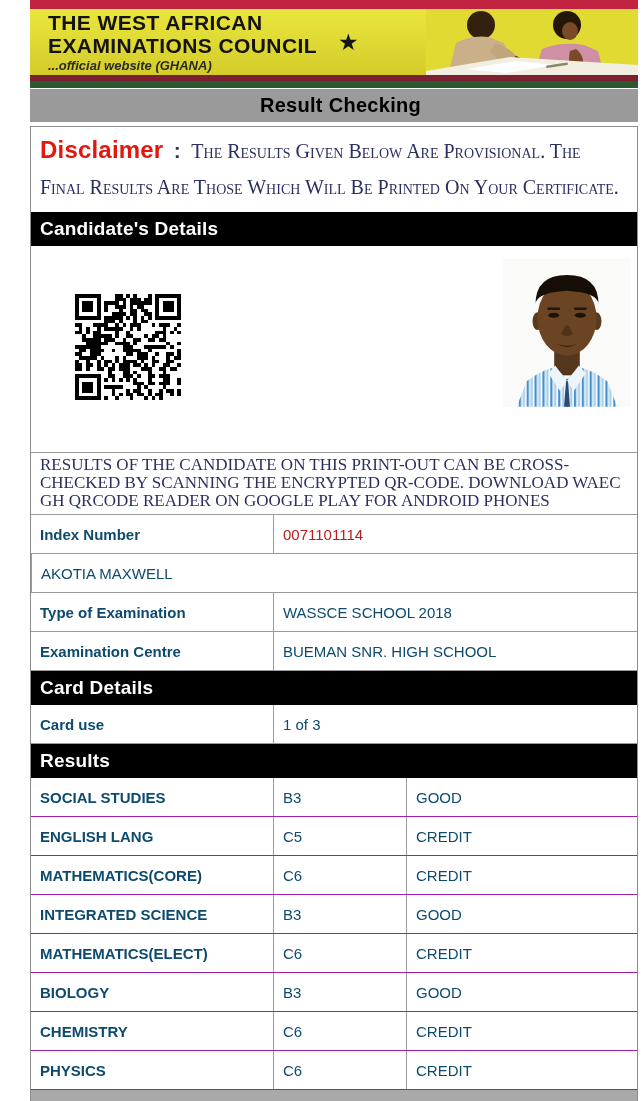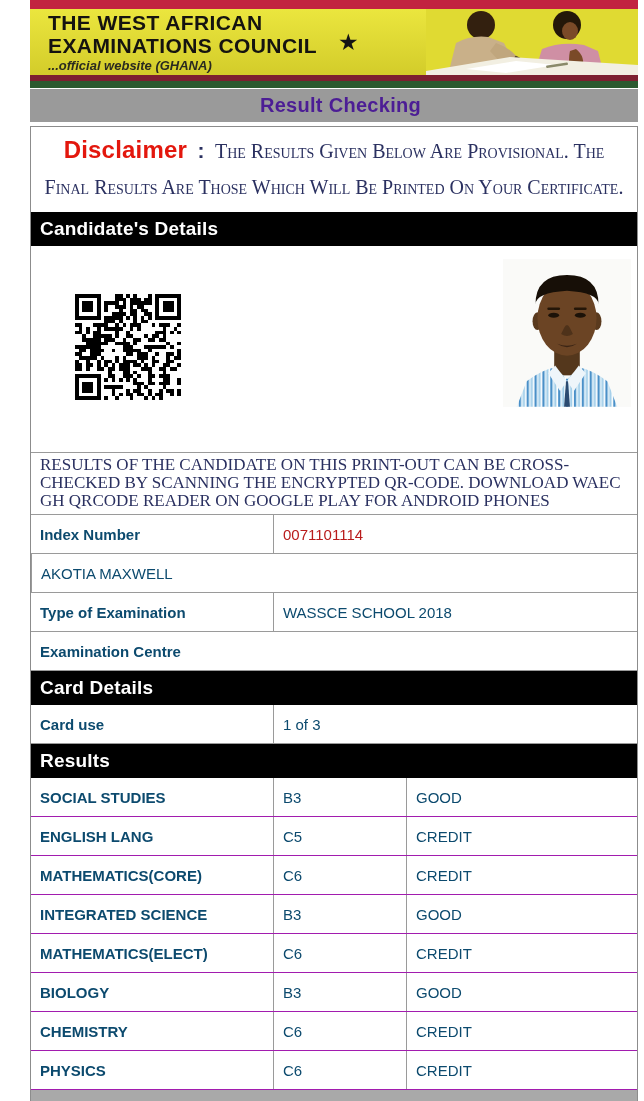--- a/index.html
+++ b/index.html
@@ -27,28 +27,28 @@
     color: #2a2a20; margin-top: 1px;
   }
   .banner-star { position: absolute; left: 308px; top: 20px; font-size: 23px; color: #141414; z-index: 2; }
   .banner-students { position: absolute; right: 0; top: 0; width: 212px; height: 66px; }
   .strip-darkred { height: 6px; background: #7d2030; }
   .strip-darkgreen { height: 7px; background: #2c5a30; }
 
   
   .title-bar {
     margin-top: 1px; height: 33px; line-height: 33px;
-    background: #9a9a9a; color: #4c1d95; text-align: center;
+    background: #9a9a9a; color: #000000; text-align: center;
     font-size: 20px; font-weight: bold; letter-spacing: 0.3px; padding-left: 13px;
   }
 
   
   .main-box { margin-top: 4px; border: 1px solid #8c8c8c; background: #fff; }
 
-  .disclaimer { padding: 6px 9px 7px 9px; min-height: 82px; text-align: center; }
+  .disclaimer { padding: 6px 9px 7px 9px; min-height: 82px; }
   .disc-label {
     color: #e3170d; font-size: 24px; font-weight: bold;
     letter-spacing: 0.2px; margin-right: 6px;
   }
   .disc-colon { color: #2a3060; font-size: 21px; font-weight: bold; margin-right: 6px; }
   .disc-text {
     font-family: "Liberation Serif", serif; font-variant: small-caps;
     font-size: 20px; color: #2a3060; line-height: 36px;
   }
 
@@ -509,20 +509,21 @@
       </div>
       <div class="t-row">
         <div class="cell value">AKOTIA MAXWELL</div>
       </div>
       <div class="t-row">
         <div class="cell label">Type of Examination</div>
         <div class="cell value">WASSCE SCHOOL 2018</div>
       </div>
       <div class="t-row">
         <div class="cell label">Examination Centre</div>
+        <div class="cell value">BUEMAN SNR. HIGH SCHOOL</div>
       </div>
     </div>
 
     <div class="section-bar">Card Details</div>
 
     <div>
       <div class="t-row">
         <div class="cell label">Card use</div>
         <div class="cell value">1 of 3</div>
       </div>

